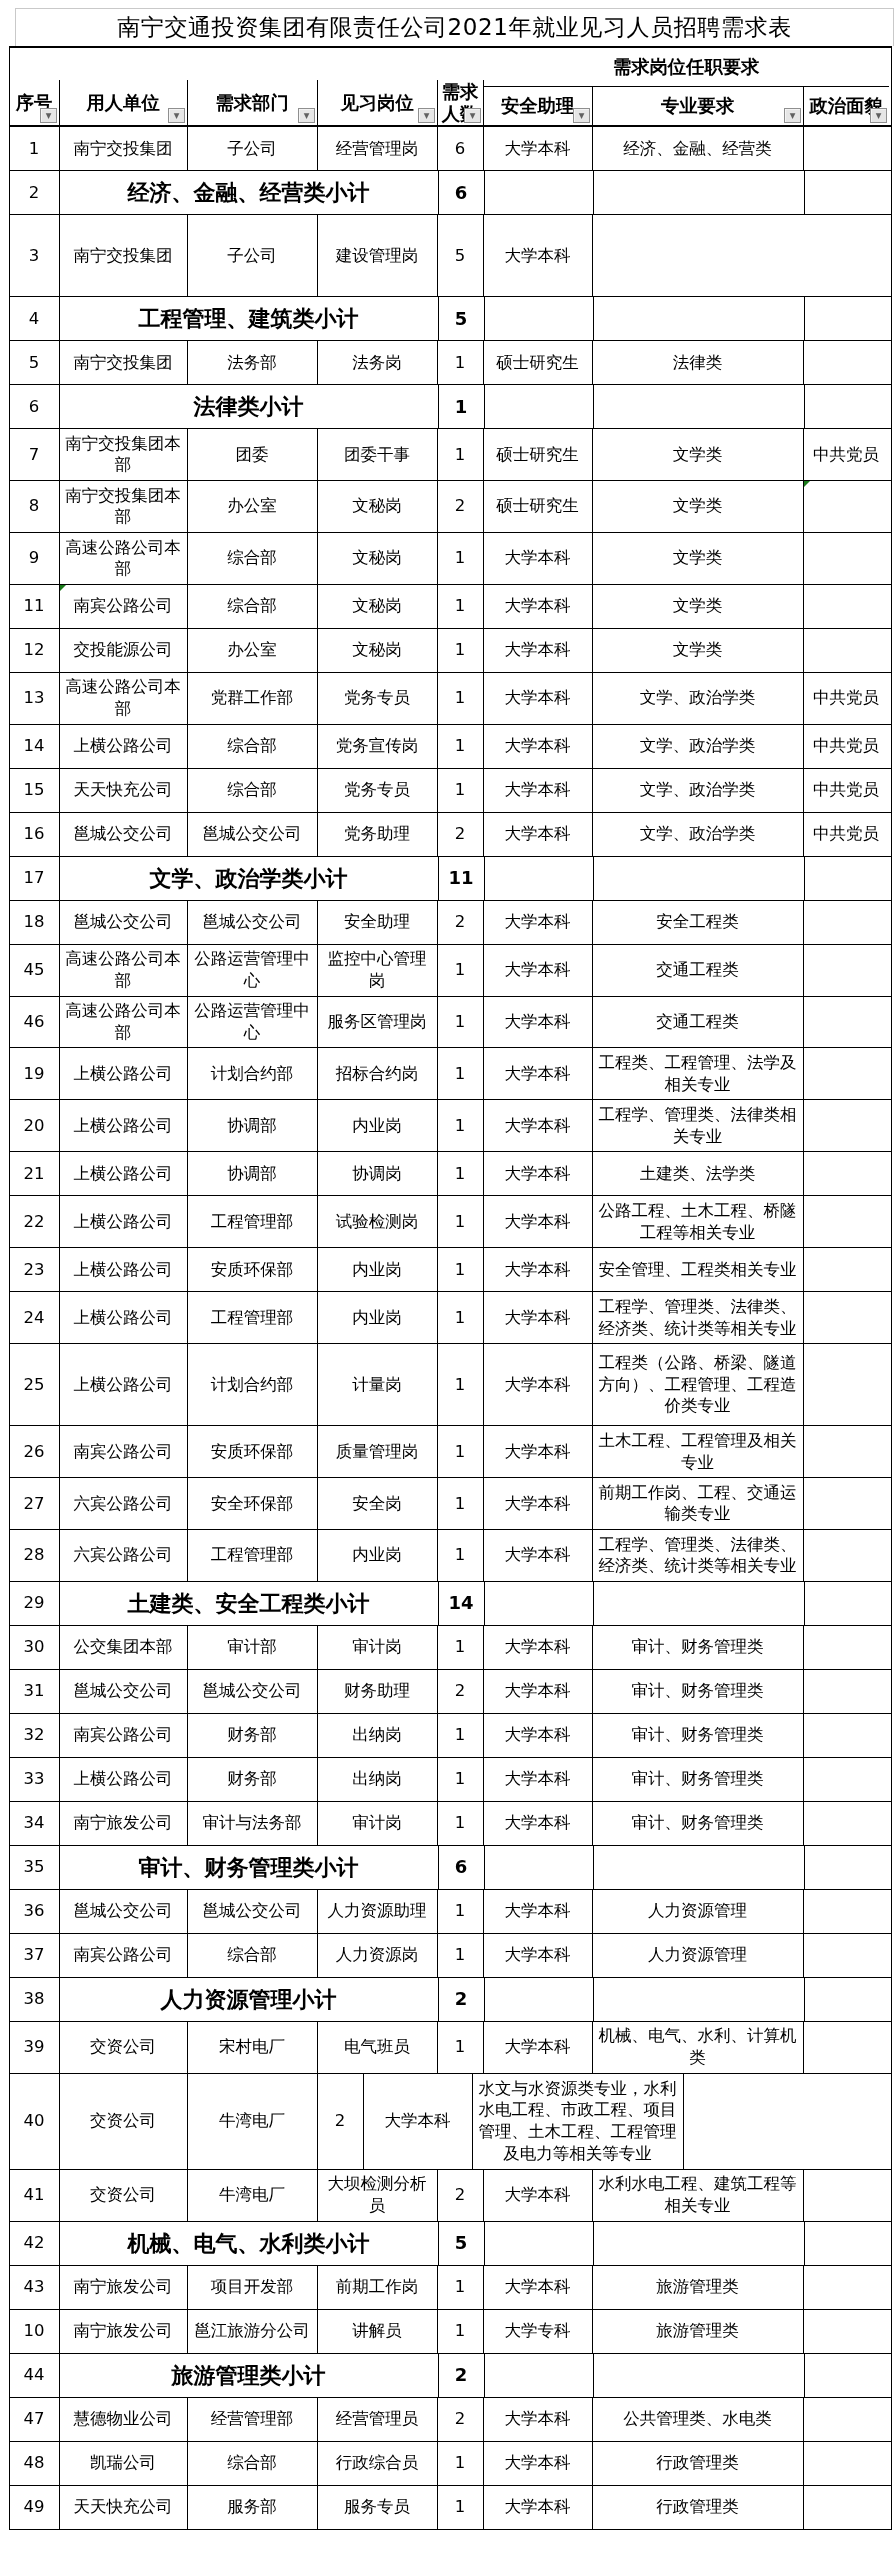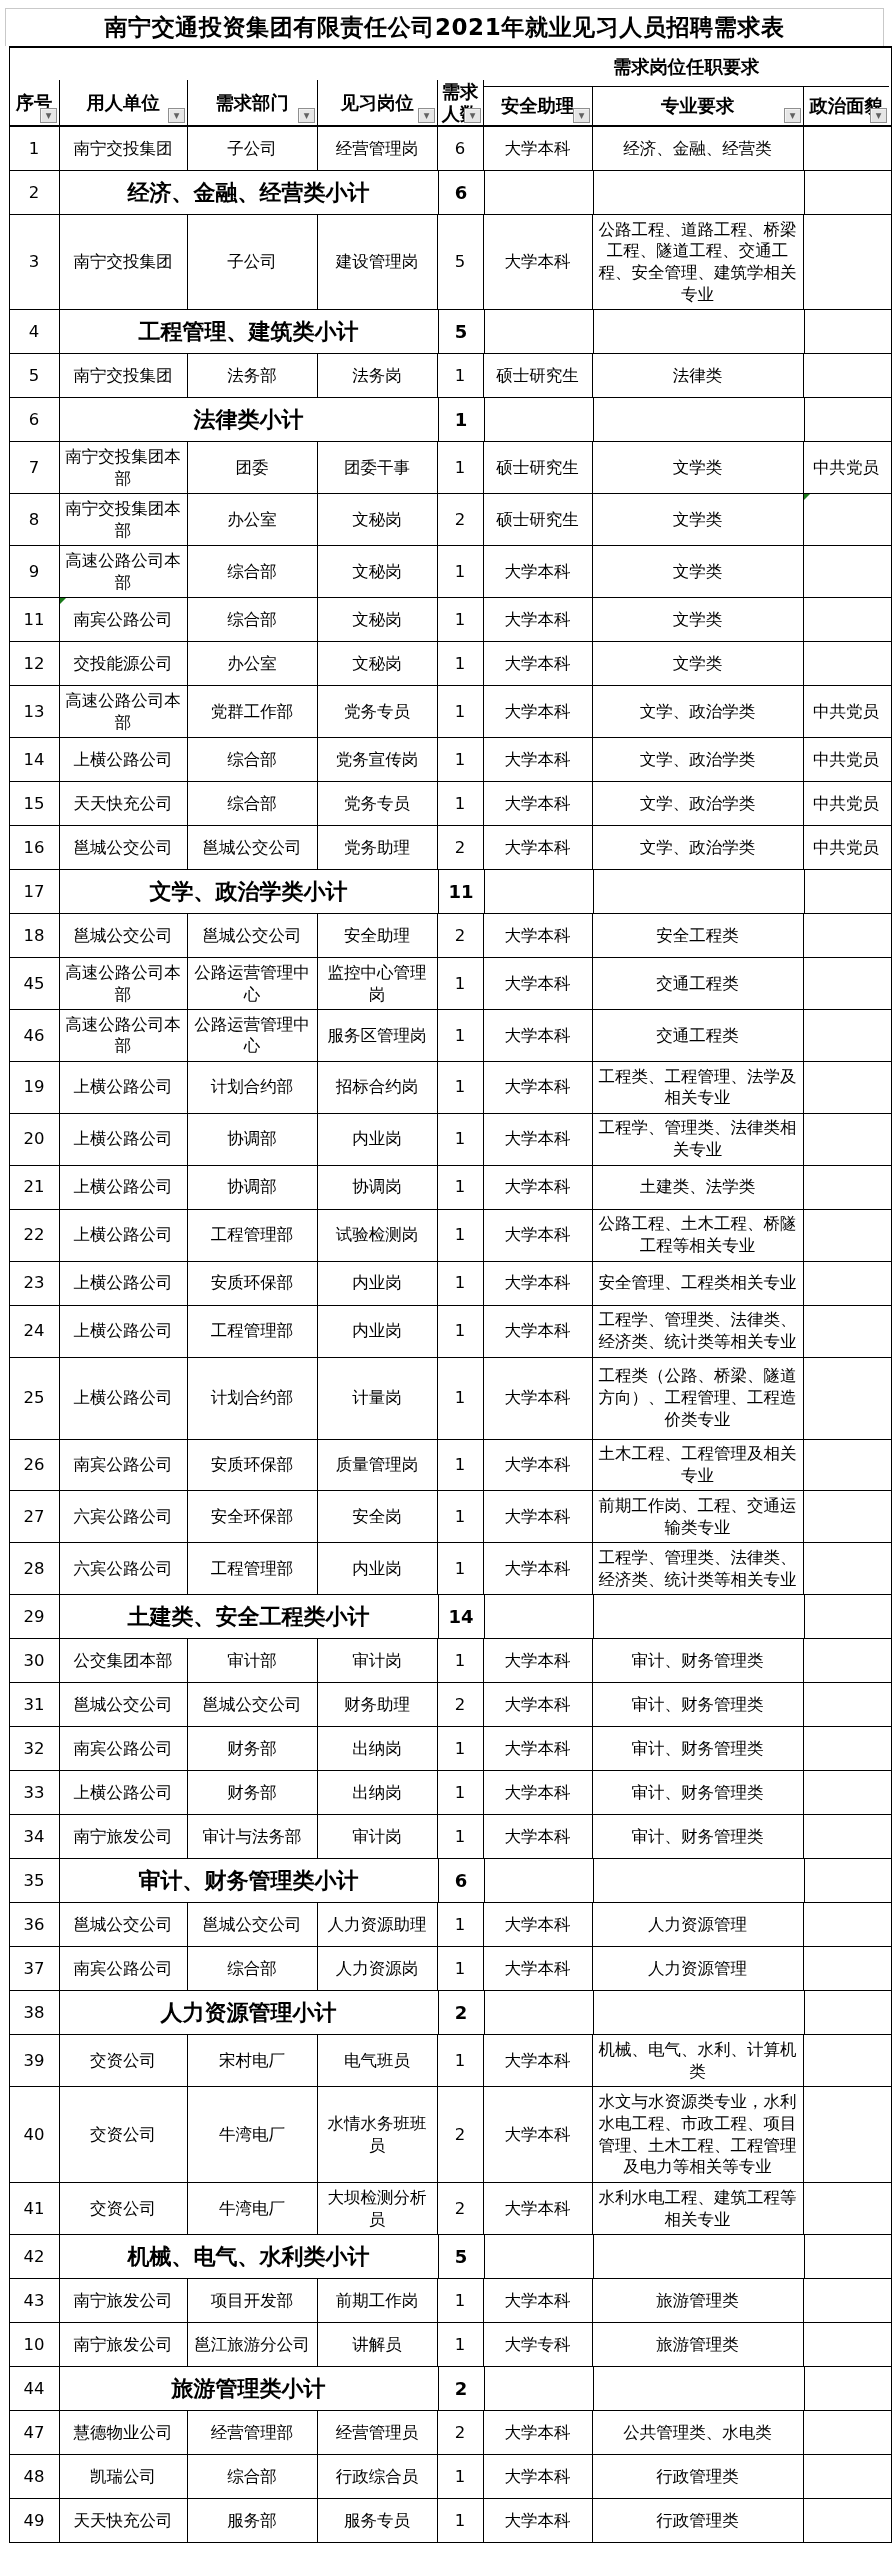--- a/index.html
+++ b/index.html
@@ -1,23 +1,23 @@
 <!DOCTYPE html>
 <html style="font-size:9.8px"><head>
 <meta charset="utf-8">
 <style>
   html,body { margin:0; padding:0; background:#ffffff; }
   body { font-family: "DejaVu Sans", sans-serif; color:#000; }
   .page { position:relative; width:897px; min-height:2576px; background:#fff; }
 
   .title-cell {
-    margin-left:5px; margin-top:8px; width:879px; height:38px;
+    margin-left:15px; margin-top:8px; width:879px; height:38px;
     box-sizing:border-box; border:1.2px solid #c9c9c9; border-bottom:none;
     display:flex; align-items:center; justify-content:center;
-    font-size:23px; font-weight:bold; letter-spacing:0.6px;
+    font-size:23px; font-weight:normal; letter-spacing:0.6px;
   }
 
   .black-table {
     margin-left:8.6px; width:883px; box-sizing:border-box;
     border:1.8px solid #000; border-top-width:2.4px;
     background:#fff;
   }
 
   
   .header-grid {
@@ -160,21 +160,20 @@
     <div class="cell c-pol"></div>
   </div>
 
   <div class="row tall">
     <div class="cell c-no">3</div>
     <div class="cell c-unit">南宁交投集团</div>
     <div class="cell c-dept">子公司</div>
     <div class="cell c-post">建设管理岗</div>
     <div class="cell c-count">5</div>
     <div class="cell c-edu">大学本科</div>
-    <div class="cell c-major">公路工程、道路工程、桥梁工程、隧道工程、交通工程、安全管理、建筑学相关专业</div>
     <div class="cell c-pol"></div>
   </div>
 
   <div class="row subtotal">
     <div class="cell c-no">4</div>
     <div class="cell c-merged">工程管理、建筑类小计</div>
     <div class="cell c-count">5</div>
     <div class="cell c-edu"></div>
     <div class="cell c-major"></div>
     <div class="cell c-pol"></div>
@@ -565,21 +564,20 @@
     <div class="cell c-count">1</div>
     <div class="cell c-edu">大学本科</div>
     <div class="cell c-major">机械、电气、水利、计算机类</div>
     <div class="cell c-pol"></div>
   </div>
 
   <div class="row xtall">
     <div class="cell c-no">40</div>
     <div class="cell c-unit">交资公司</div>
     <div class="cell c-dept">牛湾电厂</div>
-    <div class="cell c-post">水情水务班班员</div>
     <div class="cell c-count">2</div>
     <div class="cell c-edu">大学本科</div>
     <div class="cell c-major">水文与水资源类专业，水利水电工程、市政工程、项目管理、土木工程、工程管理及电力等相关等专业</div>
     <div class="cell c-pol"></div>
   </div>
 
   <div class="row">
     <div class="cell c-no">41</div>
     <div class="cell c-unit">交资公司</div>
     <div class="cell c-dept">牛湾电厂</div>

